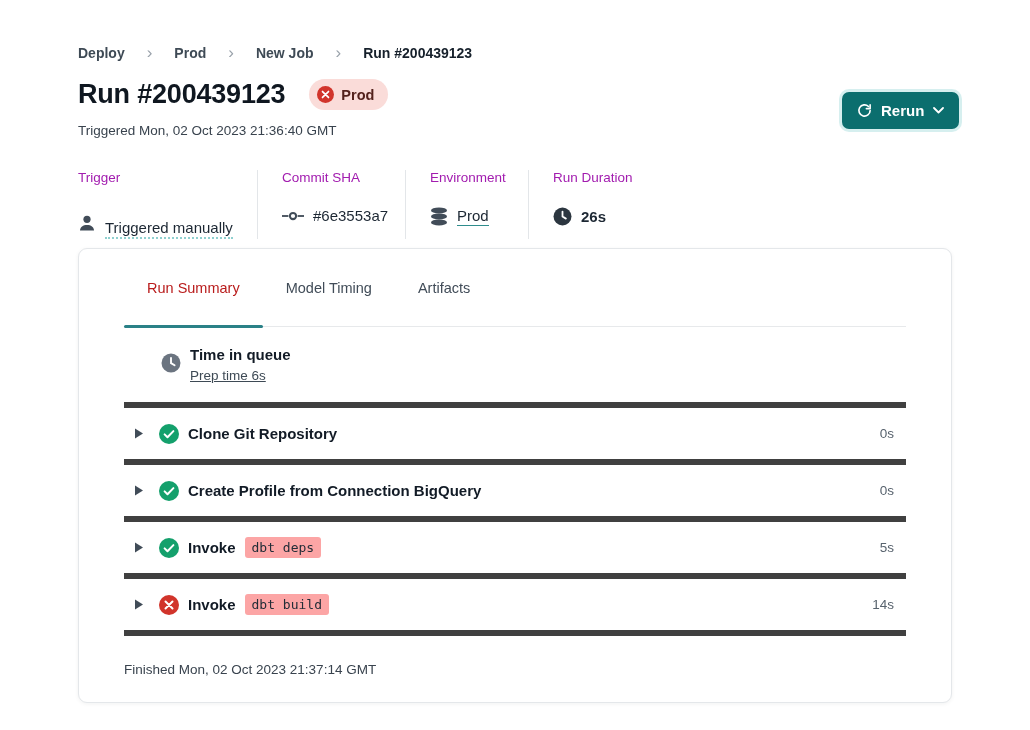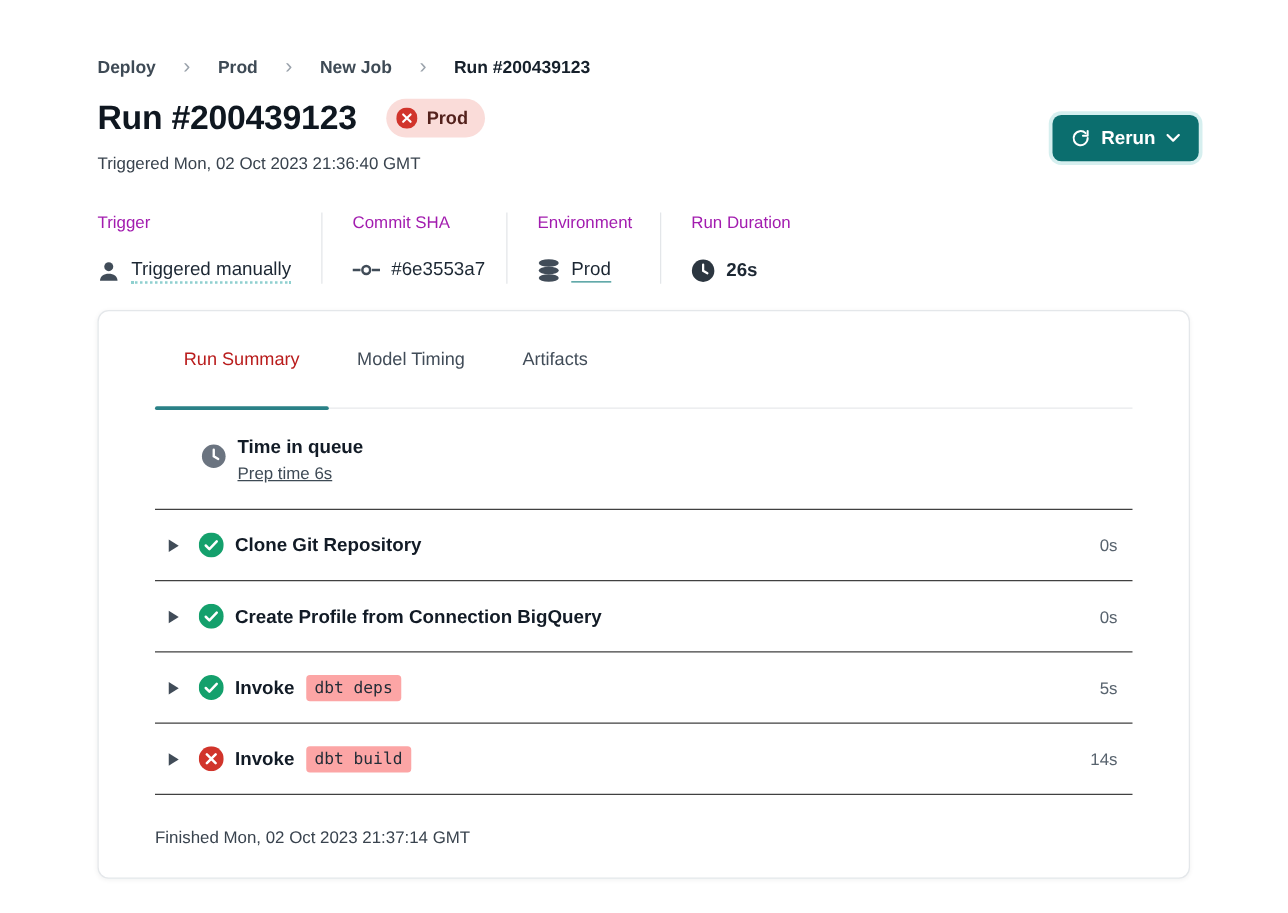--- a/index.html
+++ b/index.html
@@ -29,34 +29,34 @@
     box-shadow:0 0 0 3px rgba(148,213,213,.38); }
   .rerun-btn svg { display:block; }
   
   .meta { position:absolute; left:78px; top:170px; display:flex; }
   .meta-col { padding-right:24px; border-right:1px solid #e3e6e9; margin-right:24px; }
   .meta-col.c1 { width:180px; } .meta-col.c2 { width:124px; } .meta-col.c3 { width:99px; }
   .meta-col.c4 { border-right:none; margin-right:0; padding-right:0; }
   .meta-label { font-size:13.5px; color:#a21caf; margin-bottom:22px; }
   .meta-value { display:flex; align-items:center; gap:9px; font-size:15px; color:#1c2733; }
   .meta-value svg { display:block; flex:none; }
-  .dotted-underline { border-bottom:2px dotted #8fd0cf; padding-bottom:1px; cursor:default; }
+  .dotted-underline { border-bottom:2px dotted #8fd0cf; padding-bottom:1px; cursor:default;margin-top:12px; }
   .env-link { border-bottom:1px solid #2f8d8d; padding-bottom:1px; cursor:pointer; color:#1c2733; }
   .dur-text { font-weight:600; }
   
   .card { position:absolute; left:78px; top:248px; width:874px; height:455px; background:#fff;
     border:1px solid #e4e7ea; border-radius:9px; box-shadow:0 1px 4px rgba(20,30,40,.06); }
   .tabs { display:flex; margin:0 45px; height:78px; border-bottom:1px solid #e7e9eb; }
   .tab { display:flex; align-items:center; padding:0 23px; font-size:14.5px; color:#414c58;
     position:relative; cursor:pointer; }
   .tab.active { color:#b91c1c; font-weight:400; }
   .tab.active::after { content:""; position:absolute; left:0; right:0; bottom:-2px; height:3px;
     background:#2a8187; border-radius:2px; }
   .rows { margin:0 45px; }
-  .row { display:flex; align-items:center; border-bottom:1px solid #404040; }
+  .row { display:flex; align-items:center; border-bottom:6px solid #404040; }
   .queue-row { height:81px; padding-left:37px; gap:9px; }
   .qtext { display:flex; flex-direction:column; gap:5px; }
   .qtitle { font-size:15px; font-weight:700; color:#121b26; }
   .qsub { font-size:13.5px; color:#3e4a55; text-decoration:underline; cursor:pointer; width:max-content; }
   .step-row { height:57px; padding-left:10px;align-items:center; }
   .tri { width:10px; display:flex; margin-right:15px; cursor:pointer; flex:none; }
   .sticon { display:flex; margin-right:9px; flex:none; }
   .step-label { font-size:15px; font-weight:700; color:#121b26; display:flex; align-items:center; }
   .step-label code { font-family:"DejaVu Sans Mono", monospace; font-size:13px; font-weight:400;
     background:#fca5a5; color:#232d37; padding:3px 7px; border-radius:3px; margin-left:9px; }

